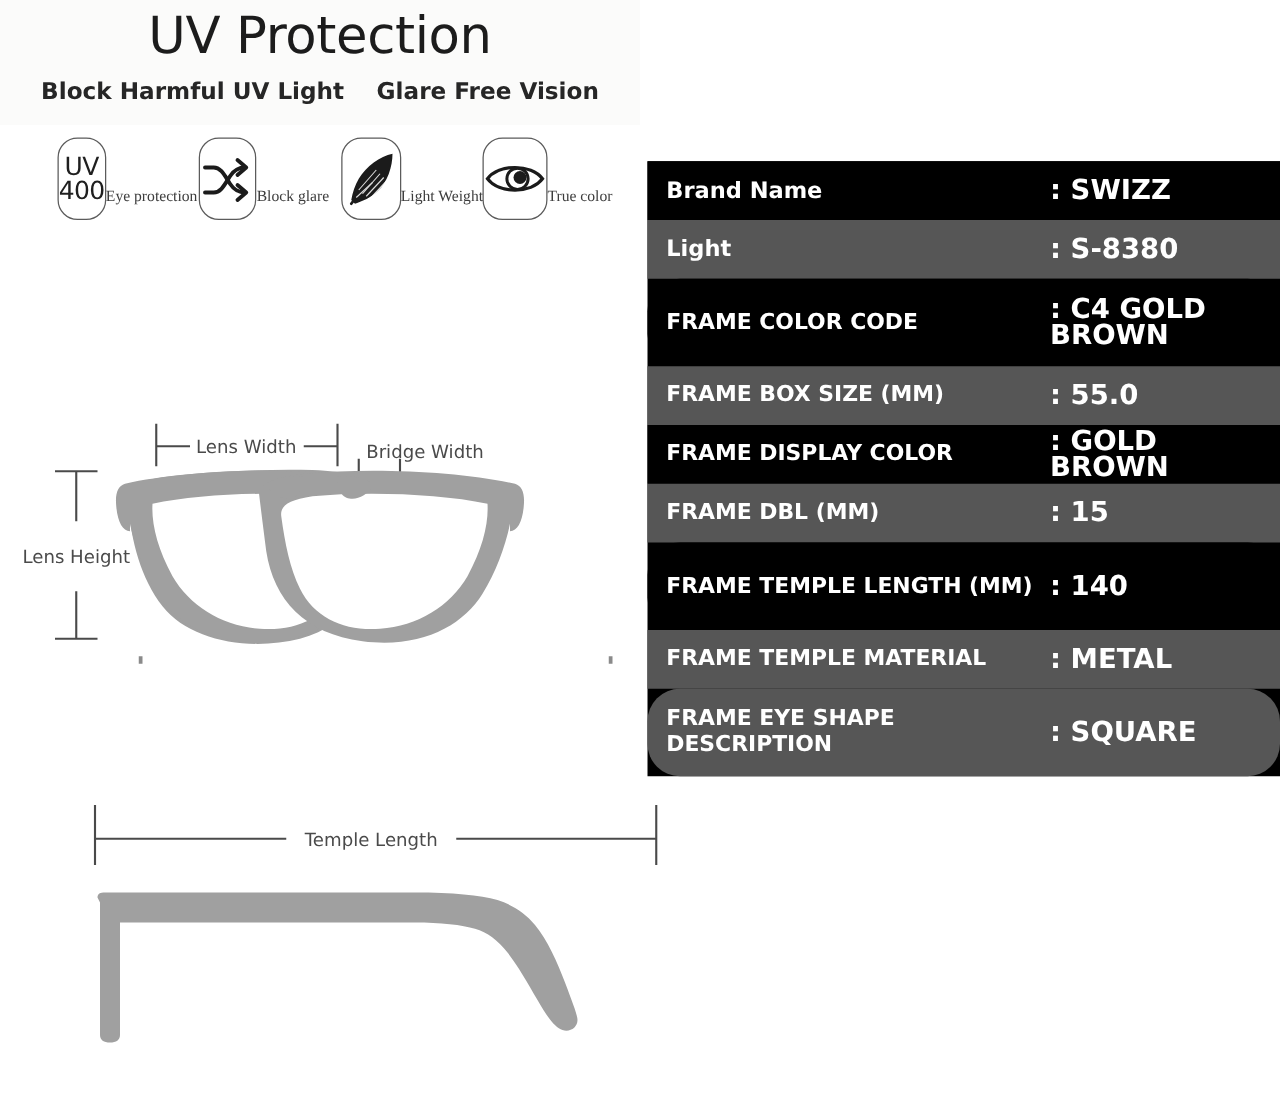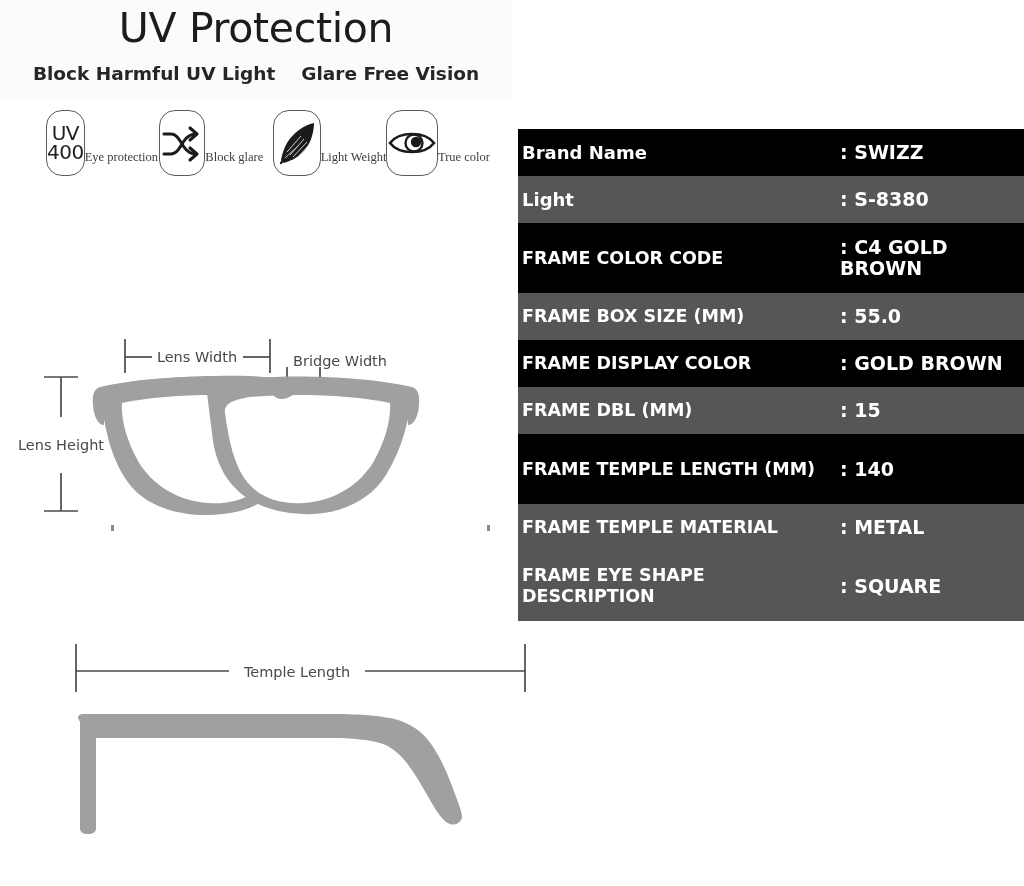--- a/index.html
+++ b/index.html
@@ -134,37 +134,37 @@
   .spec-row {
     display: flex;
     align-items: center;
     width: 100%;
     box-sizing: border-box;
   }
   .spec-row.dark  { background: #000000; }
   .spec-row.light { background: #565656; }
 
   .spec-row.h1 { height: 47px; }
-  .spec-row.h2 { height: 70px; }
+  .spec-row.h2 { height: 70px; border-radius: 26px; }
 
   .spec-label {
     flex: 0 0 322px;
-    padding-left: 4px;
+    padding-left: 15px;
     box-sizing: border-box;
     color: #ffffff;
     font-weight: bold;
     font-size: 17.5px;
     line-height: 21px;
     font-family: "DejaVu Sans", sans-serif;
   }
   .spec-value {
     flex: 1 1 auto;
     color: #ffffff;
     font-weight: bold;
-    font-size: 19px;
+    font-size: 22px;
     line-height: 21px;
     font-family: "DejaVu Sans", sans-serif;
   }
   .spec-label.mixed { font-size: 18px; }
 </style>
 </head>
 <body>
 
 <div id="left-panel">
 

